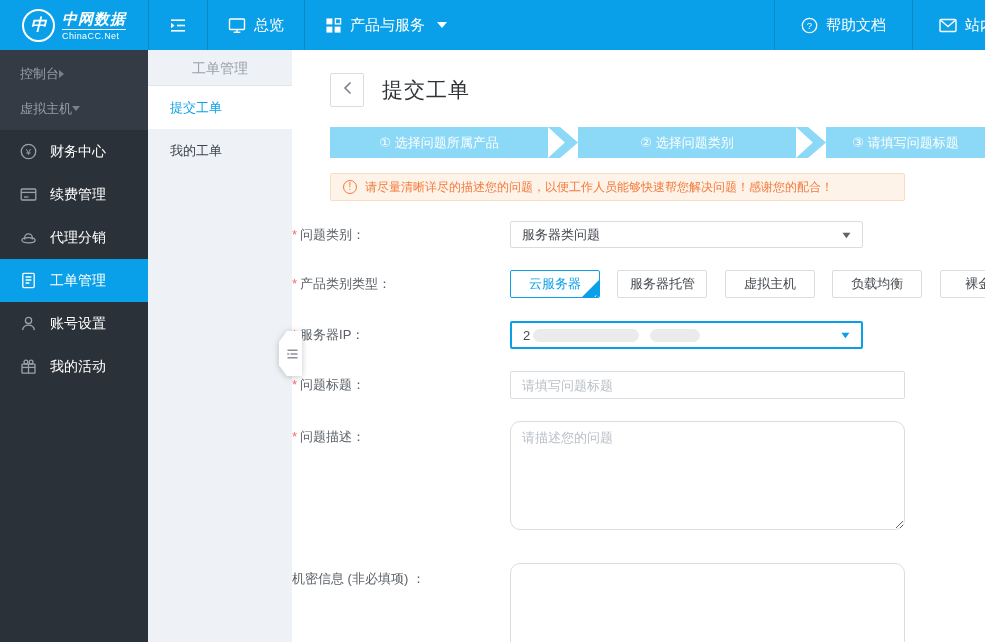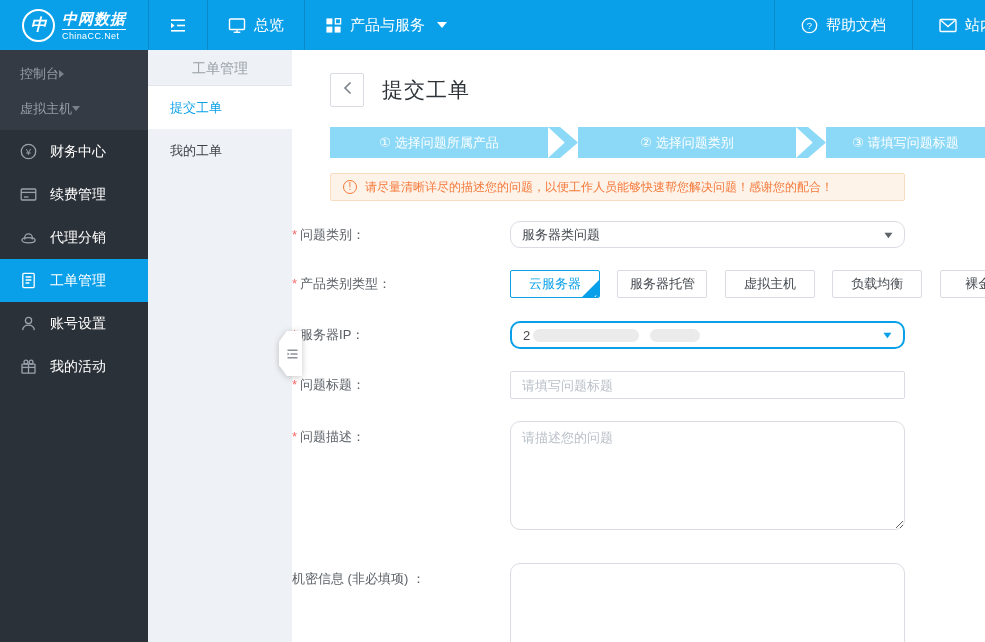--- a/index.html
+++ b/index.html
@@ -48,21 +48,21 @@
   .step.s3 { flex:1; }
   .step-arrow { width:30px; position:relative; background:#fff; flex:none; }
   .step-arrow .chev { position:absolute; top:0; left:0; right:0; bottom:0; background:#8bd9f7; clip-path:polygon(0 0,40% 0,100% 50%,40% 100%,0 100%,56% 50%); }
   .notice { position:absolute; top:123px; left:38px; width:575px; height:28px; background:#fdf3e8; border:1px solid #f8ddc0; border-radius:2px; display:flex; align-items:center; gap:8px; padding:0 12px; color:#f5793b; font-size:12px; white-space:nowrap; }
   .notice-icon { width:14px; height:14px; border:1px solid #f5793b; border-radius:50%; font-size:10px; line-height:12px; text-align:center; flex:none; }
   
   .frow { position:absolute; left:0; width:790px; }
   .frow-label { position:absolute; left:0; top:0; width:210px; font-size:13px; color:#5b6066; }
   .req { color:#f56c6c; margin-right:3px; }
   .frow-ctl { position:absolute; left:218px; top:0; white-space:nowrap; }
-  .sel { width:395px; height:27px; border:1px solid #d9dde3; border-radius:10px; background:#fff; display:flex; align-items:center; padding:0 11px; font-size:13px; color:#43484e; cursor:pointer; }
+  .sel { width:353px; height:27px; border:1px solid #d9dde3; border-radius:2px; background:#fff; display:flex; align-items:center; padding:0 11px; font-size:13px; color:#43484e; cursor:pointer; }
   .sel .caret { margin-left:auto; font-size:9px; color:#5f6469; transform:scaleX(1.5); }
   .sel.ip { height:28px; border:2px solid #0aa0e9; }
   .sel.ip .caret { color:#0aa0e9; }
   .redact { background:#ebebeb; border-radius:7px; height:13px; display:inline-block; }
   .redact.r1 { width:106px; margin-left:3px; }
   .redact.r2 { width:50px; margin-left:11px; }
   .type-btn { position:relative; display:inline-block; width:90px; height:28px; line-height:26px; text-align:center; border:1px solid #d9dde3; border-radius:2px; background:#fff; font-size:13px; color:#43484e; margin-right:13px; cursor:pointer; vertical-align:top; overflow:hidden; }
   .type-btn.selected { border-color:#0aa0e9; color:#0aa0e9; }
   .corner { position:absolute; right:0; bottom:0; width:0; height:0; border-left:17px solid transparent; border-bottom:17px solid #0aa0e9; }
   .corner-check { position:absolute; right:1px; bottom:-6px; color:#fff; font-size:9px; line-height:1; z-index:2; }

